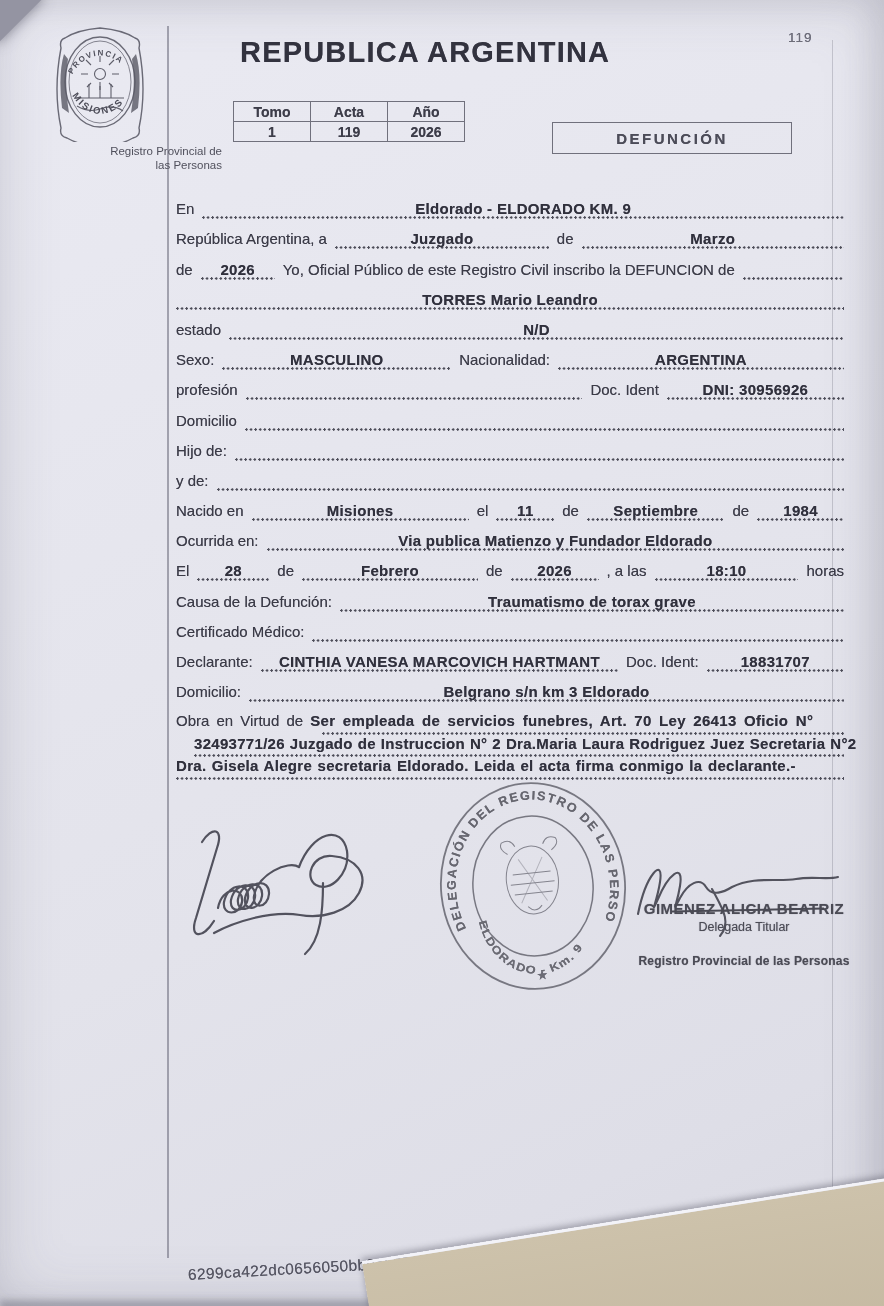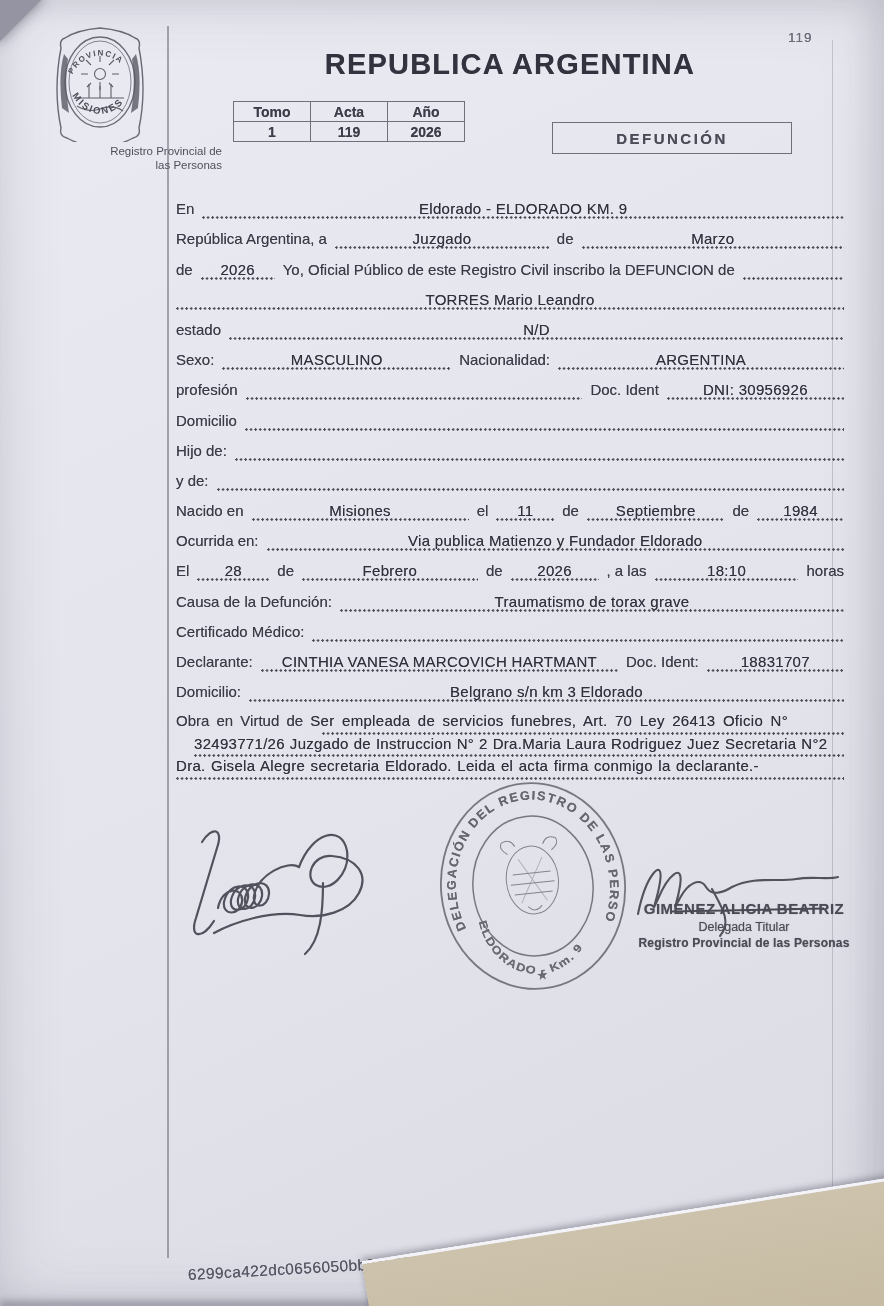--- a/index.html
+++ b/index.html
@@ -11,51 +11,51 @@
   .corner-tl{position:absolute;top:-34px;left:-34px;width:64px;height:64px;background:#9494a2;transform:rotate(45deg);box-shadow:0 0 14px rgba(90,90,105,.7);}
   .table-corner{position:absolute;right:-90px;bottom:-110px;width:600px;height:200px;background:linear-gradient(180deg,#cdc2ab,#c2b69e);
     transform:rotate(-9deg);border-top:3px solid #f3f3f8;box-shadow:0 -3px 6px rgba(70,70,85,.4);}
   .bottom-shade{position:absolute;left:0;bottom:-8px;width:560px;height:14px;background:rgba(85,85,100,.35);filter:blur(3px);}
 
   .vline-left{position:absolute;left:167px;top:26px;width:1.5px;height:1232px;background:rgba(104,104,120,.55);}
   .vline-right{position:absolute;left:832px;top:40px;width:1px;height:1175px;background:rgba(104,104,120,.28);}
 
   .doc{position:absolute;inset:0;color:#3b3b47;text-shadow:0 0 .6px rgba(60,60,78,.65);}
   .pagenum{position:absolute;top:30px;left:788px;font-size:13.5px;color:#6d6d79;letter-spacing:1px;}
-  .title{position:absolute;top:48px;left:240px;width:540px;text-align:center;font-size:29px;font-weight:bold;letter-spacing:1.2px;color:#33333f;}
+  .title{position:absolute;top:36px;left:240px;width:540px;font-size:29px;font-weight:bold;letter-spacing:1.2px;color:#33333f;}
 
   .logo-wrap{position:absolute;top:22px;left:44px;width:112px;}
   .logo-caption{position:absolute;top:122px;left:18px;width:160px;text-align:right;font-size:11.5px;line-height:14px;color:#50505c;}
 
   table.rec{position:absolute;top:101px;left:233px;border-collapse:collapse;}
   table.rec td{border:1.6px solid #70707c;width:76px;height:19px;text-align:center;font-size:14px;color:#3d3d49;font-weight:600;padding:0;}
   .type-box{position:absolute;top:122px;left:552px;width:238px;height:30px;border:1.6px solid #70707c;
     display:flex;align-items:center;justify-content:center;font-size:15px;font-weight:600;letter-spacing:2.5px;color:#4c4c58;}
 
   .form{position:absolute;left:176px;top:190px;width:668px;font-size:15px;}
   .frow{display:flex;align-items:flex-end;height:30.2px;padding-bottom:3px;box-sizing:border-box;gap:8px;}
   .lbl{white-space:nowrap;}
   .fill{flex:1;position:relative;text-align:center;min-width:16px;}
-  .fill b,.pline b{font-weight:400;color:#30303c;letter-spacing:.3px;}
+  .fill b,.pline b{font-weight:700;color:#30303c;letter-spacing:.3px;}
   .fill b{position:relative;}
   .dots{position:absolute;left:0;right:0;bottom:-2px;height:3px;
     background-image:radial-gradient(circle at 1.5px 1.5px,#4c4c58 1.05px,rgba(0,0,0,0) 1.35px);
     background-size:4.6px 3px;background-repeat:repeat-x;}
   .pline{position:relative;height:22.5px;white-space:nowrap;}
   .pline .dots{bottom:0;}
   .ws1{word-spacing:3px;} .ws2{word-spacing:.5px;margin-left:18px;} .ws3{word-spacing:1px;}
 
   .sig-left{position:absolute;left:172px;top:790px;}
   .stamp-round{position:absolute;left:428px;top:780px;}
   .sig-right{position:absolute;left:626px;top:848px;}
   .stamp-official{position:absolute;left:616px;top:900px;width:256px;text-align:center;color:#4b4b55;text-shadow:0 0 1px rgba(75,75,90,.55);}
   .official-name{position:relative;font-size:15px;font-weight:bold;letter-spacing:.5px;display:inline-block;}
   .official-name::after{content:'';position:absolute;left:14%;right:10%;top:54%;height:2px;background:#4a4a54;transform:rotate(-1.2deg);}
   .official-role{font-size:12.5px;margin-top:2px;}
-  .official-org{font-size:12px;font-weight:bold;margin-top:2px;letter-spacing:.2px;}
+  .official-org{font-size:12px;font-weight:bold;margin-top:20px;letter-spacing:.2px;}
 
   .hash{position:absolute;left:188px;top:1266px;transform:rotate(-3.2deg);transform-origin:left center;
     font-size:15.5px;color:#565662;letter-spacing:.4px;}
 </style>
 </head>
 <body>
 
 <div class="photo">
 
   <div class="vline-left"></div>

